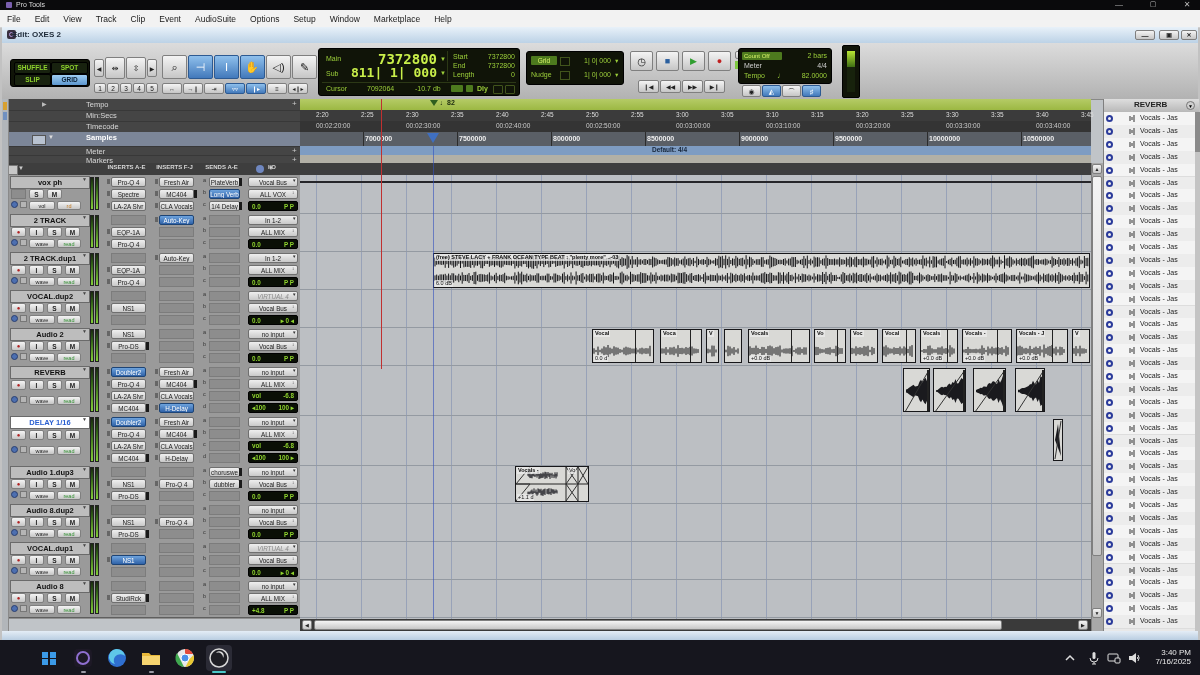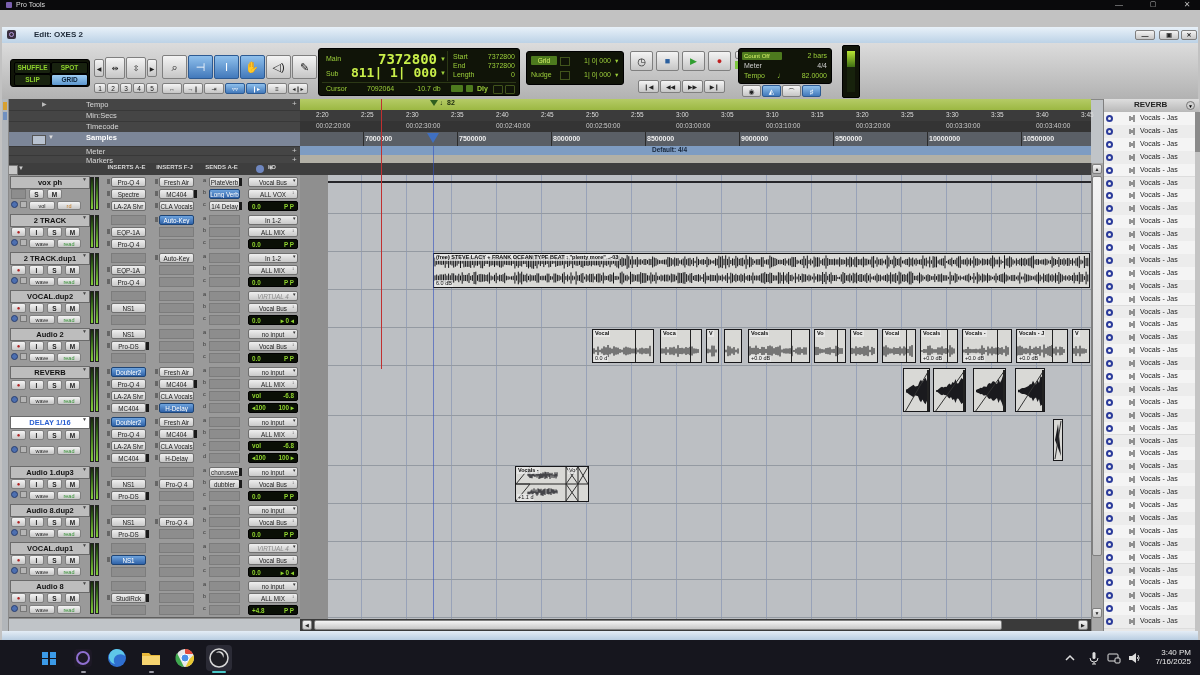--- a/index.html
+++ b/index.html
@@ -50,27 +50,41 @@
 <div class="screen">
 
   <div class="ab titlebar">
     <div class="ab" style="left:6px;top:2px;width:6px;height:6px;background:#7a5fae;border-radius:1px;"></div>
     <div class="t">Pro Tools</div>
     <div class="ab" style="left:1112px;top:0;width:14px;height:10px;color:#bbb;font-size:8px;text-align:center;">—</div>
     <div class="ab" style="left:1146px;top:0;width:14px;height:10px;color:#bbb;font-size:7px;text-align:center;">▢</div>
     <div class="ab" style="left:1180px;top:0;width:14px;height:10px;color:#bbb;font-size:8px;text-align:center;">✕</div>
   </div>
 
+  <div class="ab menubar" id="menubar">
+      <div class="mi">File</div>
+      <div class="mi">Edit</div>
+      <div class="mi">View</div>
+      <div class="mi">Track</div>
+      <div class="mi">Clip</div>
+      <div class="mi">Event</div>
+      <div class="mi">AudioSuite</div>
+      <div class="mi">Options</div>
+      <div class="mi">Setup</div>
+      <div class="mi">Window</div>
+      <div class="mi">Marketplace</div>
+      <div class="mi">Help</div>
+    </div>
 
   <div class="ab editwin"></div>
   <div class="ab ewtitle">
     <div class="ab" style="left:5px;top:3px;width:9px;height:9px;background:#3a3140;border-radius:2px;">
       <div class="ab" style="left:2px;top:2px;width:5px;height:5px;border:1px solid #b79ae0;border-radius:50%;box-sizing:border-box;"></div>
     </div>
-    <div class="ab" style="left:32px;top:0;">Edit: OXES 2</div>
+    <div class="ab" style="left:10px;top:0;">Edit: OXES 2</div>
     <div class="ab gbtn" style="left:1133px;top:3px;width:20px;height:10px;font-size:7px;line-height:9px;">—</div>
     <div class="ab gbtn" style="left:1157px;top:3px;width:20px;height:10px;font-size:6px;line-height:9px;">▣</div>
     <div class="ab gbtn" style="left:1179px;top:3px;width:16px;height:10px;font-size:6px;line-height:9px;">✕</div>
   </div>
 
   <div class="ab toolbar" id="toolbar">
 
     <div class="ab panelblk" style="left:8px;top:16px;width:78px;height:26px;" id="modes">
         <div class="modebtn" style="position: absolute; left: 3px; top: 2px; width: 35px; height: 10px;">SHUFFLE</div>
         <div class="modebtn" style="position: absolute; left: 40px; top: 2px; width: 35px; height: 10px;">SPOT</div>
@@ -1512,21 +1526,21 @@
             </g>
 </svg>
           <div class="cliplbl" style="position: absolute;">Vocals -</div>
           <div style="position: absolute; left: 52px; top: 0px; font-size: 5.5px; line-height: 7px; background: rgba(235, 235, 235, 0.75); padding: 0px 1px; color: rgb(12, 12, 12);">Vo</div>
           <div class="gainlbl" style="position: absolute;">+1.1 d</div>
         </div>
       </div>
       <div style="position: absolute; left: 381px; top: 99px; width: 1px; height: 270px; background: rgb(192, 48, 48);"></div>
       <div style="position: absolute; left: 433px; top: 146px; width: 1px; height: 473px; background: rgba(50, 80, 190, 0.6);"></div>
       <div style="position: absolute; left: 427px; top: 133px; width: 0px; height: 0px; border-left: 6px solid transparent; border-right: 6px solid transparent; border-top: 10px solid rgb(63, 111, 192);"></div>
-      <div style="position: absolute; left: 2px; top: 175px; width: 326px; height: 444px; background: rgb(143, 143, 143);">
+      <div style="position: absolute; left: 2px; top: 175px; width: 298px; height: 444px; background: rgb(143, 143, 143);">
         <div style="position: absolute; left: 0px; top: 0px; width: 298px; height: 38px; border-bottom: 1px solid rgb(95, 95, 95); background: rgb(154, 154, 154);">
           <div style="position: absolute; left: 0px; top: 0px; width: 4px; height: 100%; background: rgb(111, 159, 47);"></div>
           <div style="position: absolute; left: 0px; top: 1px; width: 5px; height: 5px; border-radius: 50%; background: rgb(201, 207, 216); border: 1px solid rgb(85, 85, 85); box-sizing: border-box;"></div>
           <div class="tname" style="position: absolute; left: 8px; top: 1px; width: 78px; height: 11px; line-height: 11px; background: rgb(189, 189, 189); border: 1px solid rgb(106, 106, 106);">vox ph</div>
           <div style="position: absolute; left: 80px; top: 1px; font-size: 5px; color: rgb(68, 68, 68);">▼</div>
           <div style="position: absolute; left: 9px; top: 14px; width: 15px; height: 10px; background: rgb(141, 141, 141); border: 1px solid rgb(122, 122, 122); box-sizing: border-box;"></div>
           <div class="gbtn" style="position: absolute; left: 27px; top: 14px; width: 15px; height: 10px; font-size: 6.5px; font-weight: bold; line-height: 9px;">S</div>
           <div class="gbtn" style="position: absolute; left: 45px; top: 14px; width: 15px; height: 10px; font-size: 6.5px; font-weight: bold; line-height: 9px;">M</div>
           <div style="position: absolute; left: 9px; top: 26px; width: 7px; height: 7px; border-radius: 50%; background: rgb(77, 111, 176); border: 1px solid rgb(42, 63, 111); box-sizing: border-box;"></div>
           <div style="position: absolute; left: 18px; top: 26px; width: 7px; height: 7px; background: rgb(181, 181, 181); border: 1px solid rgb(119, 119, 119); box-sizing: border-box;"></div>

